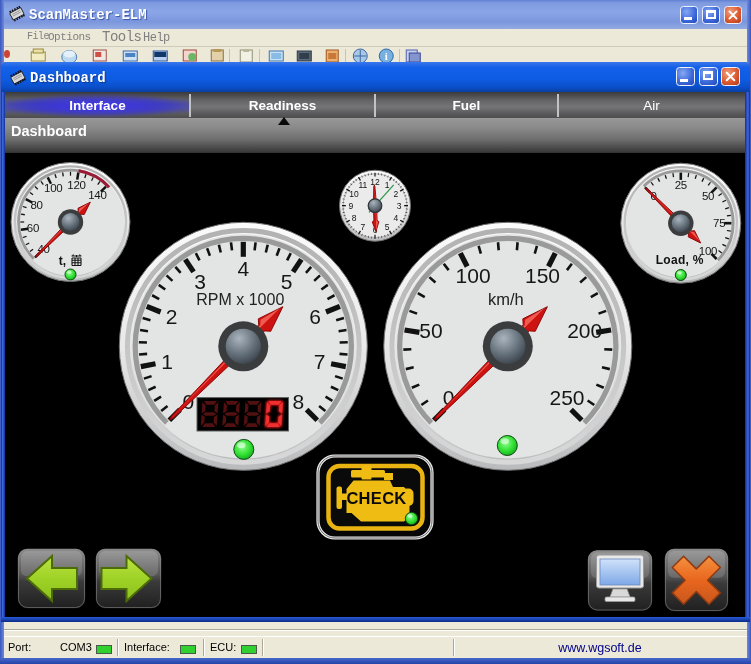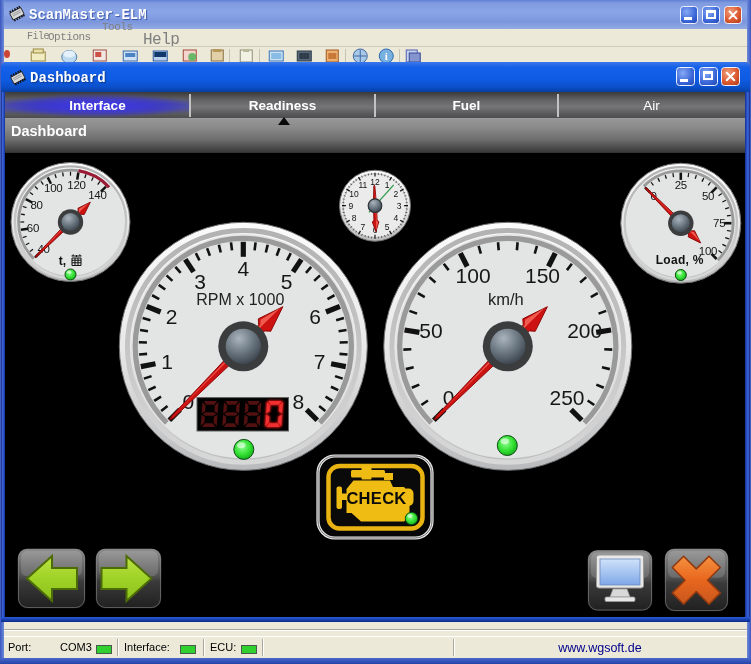--- a/index.html
+++ b/index.html
@@ -40,22 +40,22 @@
     </div>
   <div style="left:724px;top:6px;width:18px;height:18px;border-radius:3.5px;border:1px solid #eef2ff;box-sizing:border-box;position:absolute;background:radial-gradient(circle at 35% 30%,#f0a080,#dd5a30 55%,#b03a18);">
       <svg width="100%" height="100%" viewBox="0 0 18 18" style="position:absolute;left:0;top:0">
         <path d="M5,5 L13,13 M13,5 L5,13" stroke="#fff" stroke-width="2.1" stroke-linecap="round"></path>
       </svg>
     </div>
 
   <div style="position:absolute;left:4px;top:29px;width:743px;height:17px;background:#ece9d8"></div>
   <div class="mono" style="position:absolute;left:27px;top:31px;font-size:10px;color:#7f7f7f;letter-spacing:-0.5px">File</div>
   <div class="mono" style="position:absolute;left:48px;top:31px;font-size:11px;color:#7f7f7f;letter-spacing:-0.5px">Options</div>
-  <div class="mono" style="position:absolute;left:102px;top:21px;font-size:11px;color:#7f7f7f;letter-spacing:-0.5px">Tools</div>
-  <div class="mono" style="position:absolute;left:143px;top:31px;font-size:16px;color:#7f7f7f;letter-spacing:-0.5px">Help</div>
+  <div class="mono" style="position:absolute;left:102px;top:29px;font-size:14px;color:#7f7f7f;letter-spacing:-0.5px">Tools</div>
+  <div class="mono" style="position:absolute;left:143px;top:31px;font-size:12px;color:#7f7f7f;letter-spacing:-0.5px">Help</div>
   <div style="position:absolute;left:4px;top:46px;width:743px;height:1px;background:#cfccbc"></div>
 
   <div style="position:absolute;left:4px;top:47px;width:743px;height:15px;background:#ece9d8"></div>
   <svg width="17" height="15" viewBox="0 0 16.5 15" style="position:absolute;left:30px;top:48px">
       <rect x="1" y="4" width="14" height="9" fill="#f2ecc2" stroke="#9a8a40"></rect>
       <rect x="3" y="1" width="10" height="4" fill="#e8e0a8" stroke="#9a8a40"></rect>
     </svg>
 <svg width="17" height="15" viewBox="0 0 16.5 15" style="position:absolute;left:61px;top:48px">
       <ellipse cx="8" cy="9" rx="7.5" ry="6.5" fill="#bcd8ee" stroke="#5080b0"></ellipse>
       <ellipse cx="8" cy="6" rx="6" ry="3.5" fill="#e4f0fa"></ellipse>

